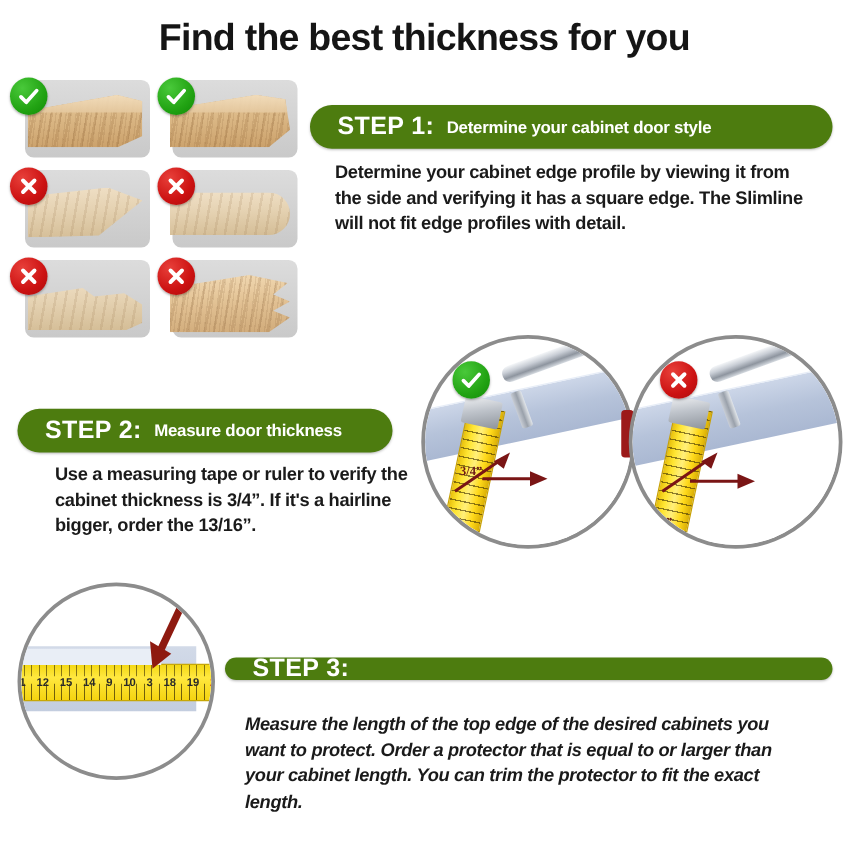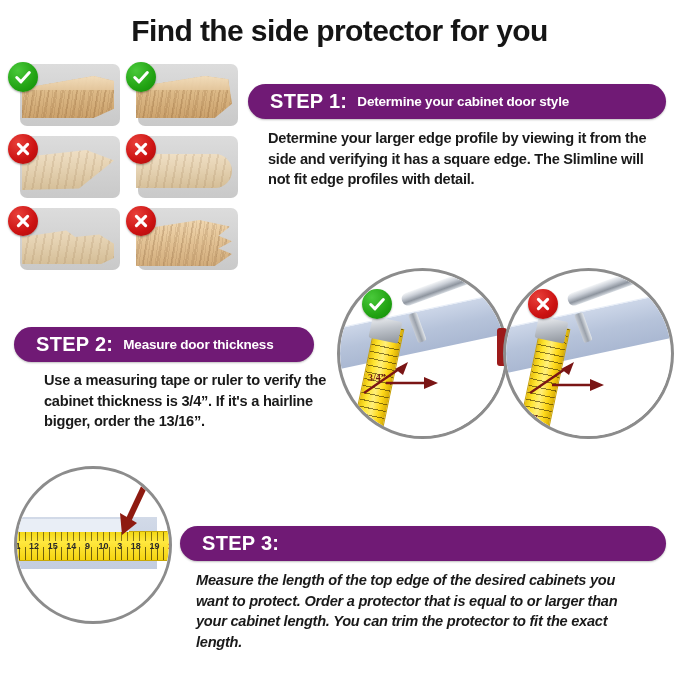--- a/index.html
+++ b/index.html
@@ -17,21 +17,21 @@
   .title{
     position:absolute;left:0;top:14px;width:679px;
     text-align:center;
     font-size:30px;font-weight:bold;letter-spacing:-0.6px;
     color:#151515;
   }
 
   
   .banner{
     position:absolute;
-    background:#701a75;
+    background:#4d7c0f;
     border-radius:40px;
     display:flex;align-items:center;
     box-sizing:border-box;
     padding:0 16px 0 22px;
     box-shadow:0 1px 2px rgba(0,0,0,.25);
   }
   .banner .step-no{
     color:#ffffff;font-weight:bold;
     font-size:20px;letter-spacing:0.3px;
     margin-right:10px;white-space:nowrap;
@@ -165,21 +165,21 @@
   }
   .connector{
     position:absolute;background:#9c1a1a;border-radius:3px;
   }
 </style>
 </head>
 <body>
 
 <div class="page">
 
-  <div class="title">Find the side protector for you</div>
+  <div class="title">Find the best thickness for you</div>
 
   <div class="wood-grid">
 
     <div class="wood-cell" style="left:0px;top:0px;">
       <div class="wood-card"></div>
       <div class="woodshape" style="left:14px;top:14px;width:92px;height:42px;
            clip-path:polygon(0% 30%, 78% 0%, 100% 12%, 100% 78%, 78% 100%, 0% 100%);">
         <div class="grain"></div>
         <div class="topface"></div>
       </div>
@@ -254,21 +254,21 @@
             <path d="M6.5 6.5 L17.5 17.5 M17.5 6.5 L6.5 17.5" fill="none" stroke="#ffffff" stroke-width="3.8" stroke-linecap="round"></path>
           </svg>
       </div>
     </div>
   </div>
 
   <div class="banner" style="left:248px;top:84px;width:418px;height:35px;">
     <span class="step-no">STEP 1:</span>
     <span class="step-title">Determine your cabinet door style</span>
   </div>
-  <div class="body-text" style="left:268px;top:128px;width:382px;">Determine your larger edge profile by viewing it from the side and verifying it has a square edge. The Slimline will not fit edge profiles with detail.</div>
+  <div class="body-text" style="left:268px;top:128px;width:382px;">Determine your cabinet edge profile by viewing it from the side and verifying it has a square edge. The Slimline will not fit edge profiles with detail.</div>
 
   <div class="circ" style="left:337px;top:268px;width:165px;height:165px;">
     <div class="circ-inner">
       <div class="door-band" style="left:-18px;top:60px;width:210px;height:40px;transform:rotate(-12deg);transform-origin:left top;"></div>
       <div class="panel-white" style="left:60px;top:96px;width:130px;height:80px;border:none;background:#ffffff;"></div>
       <div class="handle-bar" style="left:60px;top:24px;width:112px;height:13px;transform:rotate(-20deg);transform-origin:left top;"></div>
       <div class="handle-post" style="left:68px;top:44px;width:9px;height:30px;transform:rotate(-20deg);transform-origin:left top;"></div>
       <div class="tape" style="left:35px;top:52px;width:28px;height:130px;transform:rotate(12deg);transform-origin:left top;">
         <div class="tape-ticks"></div>
       </div>
@@ -345,18 +345,18 @@
         </div>
       </div>
       <div class="panel-white" style="left:-10px;top:50px;width:122px;height:13px;background:#e9eef6;border:none;"></div>
       <svg class="arrow-red" style="left:96px;top:14px;width:40px;height:58px;" viewBox="0 0 40 58">
         <path d="M31 4 L16 36" stroke="#8e1a10" stroke-width="6" fill="none"></path>
         <path d="M9 52 L7 30 L24 40 Z" fill="#8e1a10"></path>
       </svg>
     </div>
   </div>
 
-  <div class="banner" style="left:180px;top:526px;width:486px;height:35px;text-align:right;">
+  <div class="banner" style="left:180px;top:526px;width:486px;height:18px;text-align:right;">
     <span class="step-no">STEP 3:</span>
   </div>
   <div class="body-text" style="left:196px;top:570px;width:430px;font-style:italic;">Measure the length of the top edge of the desired cabinets you want to protect. Order a protector that is equal to or larger than your cabinet length. You can trim the protector to fit the exact length.</div>
 
 </div>
 
 </body></html>

